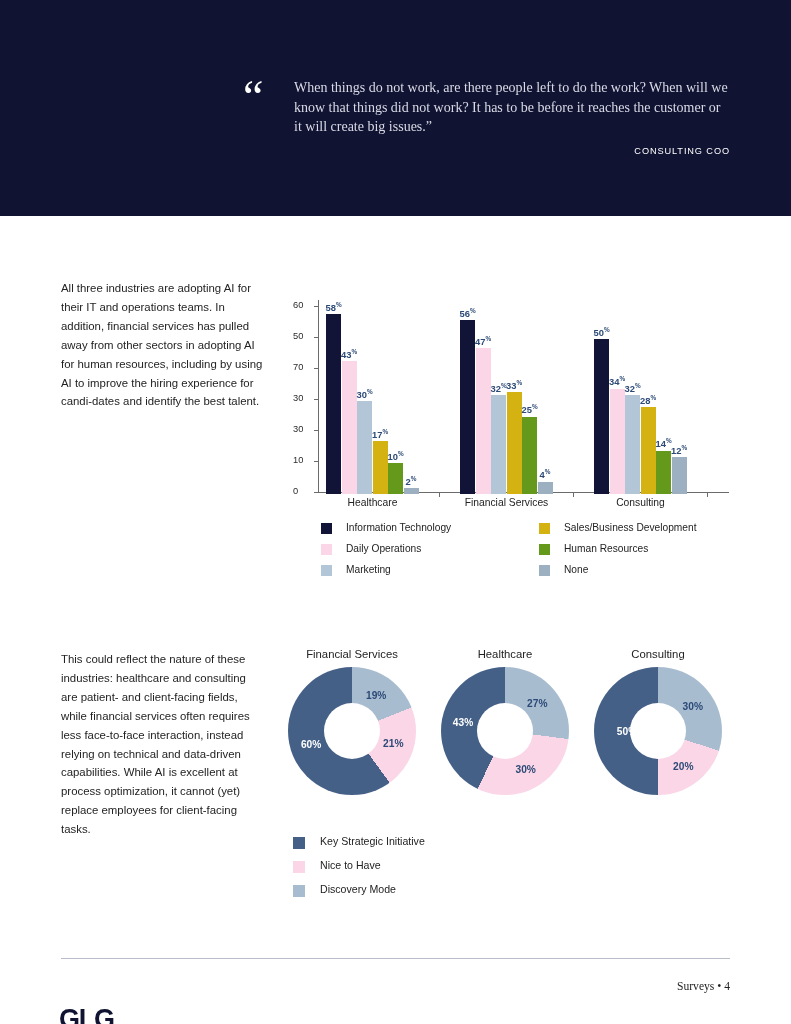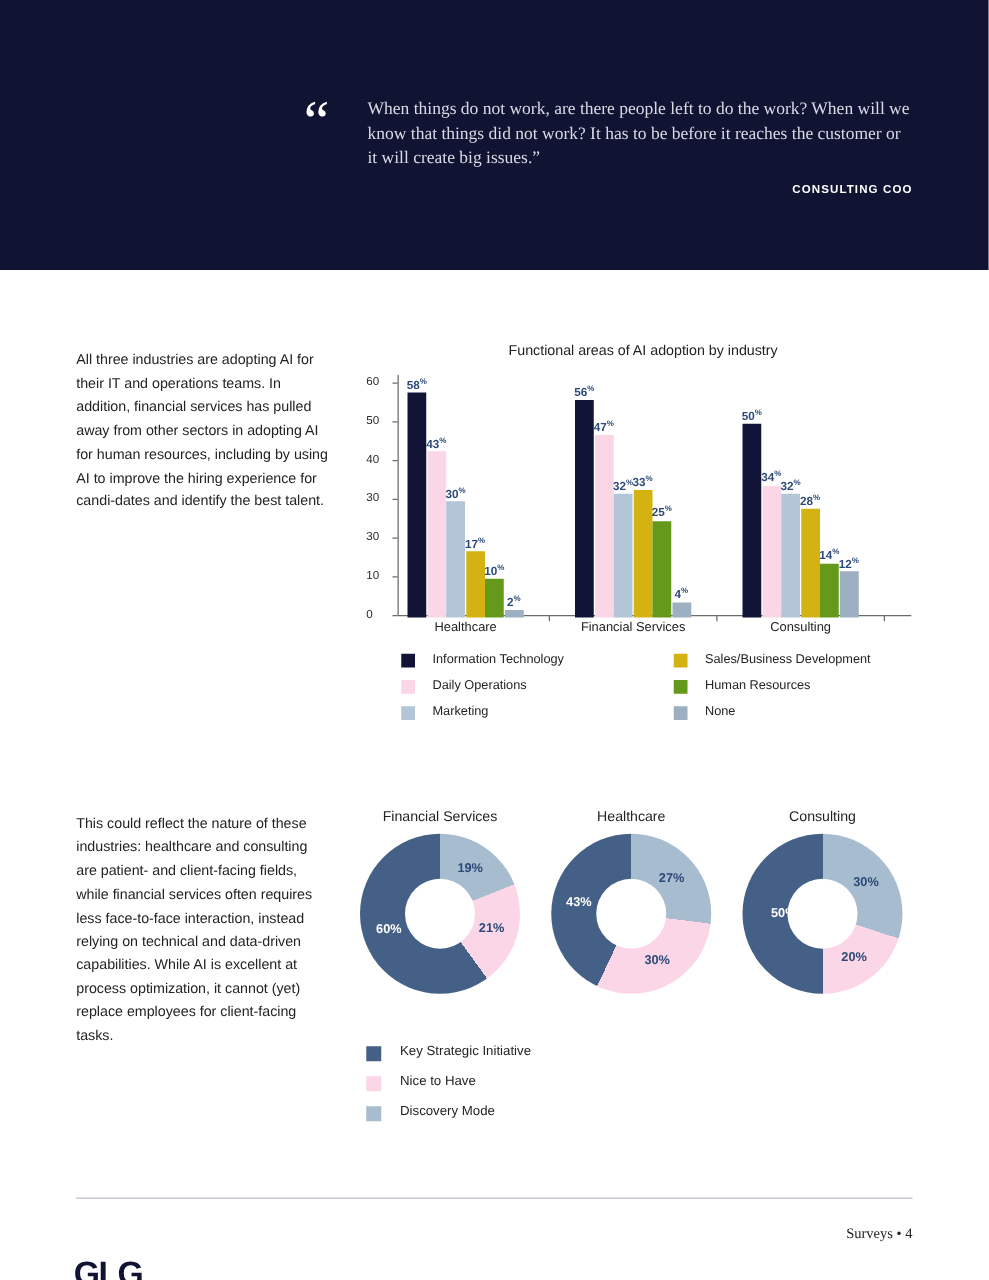--- a/index.html
+++ b/index.html
@@ -25,21 +25,21 @@
   }
   .quote-text{
     position:absolute;left:294px;top:78px;width:436px;
     font-family:Liberation Serif, serif;
     font-size:14px;line-height:19.5px;
     color:#d9dae6;
   }
   .quote-attr{
     position:absolute;left:294px;top:146px;width:436px;
     text-align:right;
-    font-size:9.2px;letter-spacing:0.9px;font-weight:bold;
+    font-size:9.2px;letter-spacing:0.9px;font-weight:normal;
     color:#ffffff;
   }
 
   
   .para{
     position:absolute;
     font-size:11.4px;line-height:18.9px;color:#232323;
   }
   #para-1{left:61px;top:279px;width:208px;}
   #para-2{left:61px;top:650px;width:190px;}
@@ -142,31 +142,30 @@
 
   <div class="quote-band">
     <div class="quote-mark">“</div>
     <div class="quote-text">When things do not work, are there people left to do the work? When will we know that things did not work? It has to be before it reaches the customer or it will create big issues.”</div>
     <div class="quote-attr">CONSULTING COO</div>
   </div>
 
   <div class="para" id="para-1">All three industries are adopting AI for their IT and operations teams. In addition, financial services has pulled away from other sectors in adopting AI for human resources, including by using AI to improve the hiring experience for candi-dates and identify the best talent.</div>
 
   <div class="barchart">
-    <div class="bc-title">Functional areas of AI adoption by industry</div>
 
     <div class="bc-plot">
       <div class="axis-line-y"></div>
       <div class="axis-line-x"></div>
       <div id="yticks">
           <div class="ytick" style="top: 0px;">60</div>
           <div class="ytick-mark" style="top: 6px;"></div>
           <div class="ytick" style="top: 31px;">50</div>
           <div class="ytick-mark" style="top: 37px;"></div>
-          <div class="ytick" style="top: 62px;">40</div>
+          <div class="ytick" style="top: 62px;">70</div>
           <div class="ytick-mark" style="top: 68px;"></div>
           <div class="ytick" style="top: 93px;">30</div>
           <div class="ytick-mark" style="top: 99px;"></div>
           <div class="ytick" style="top: 124px;">30</div>
           <div class="ytick-mark" style="top: 130px;"></div>
           <div class="ytick" style="top: 155px;">10</div>
           <div class="ytick-mark" style="top: 161px;"></div>
           <div class="ytick" style="top: 186px;">0</div>
           <div class="ytick-mark" style="top: 192px;"></div>
         </div>

